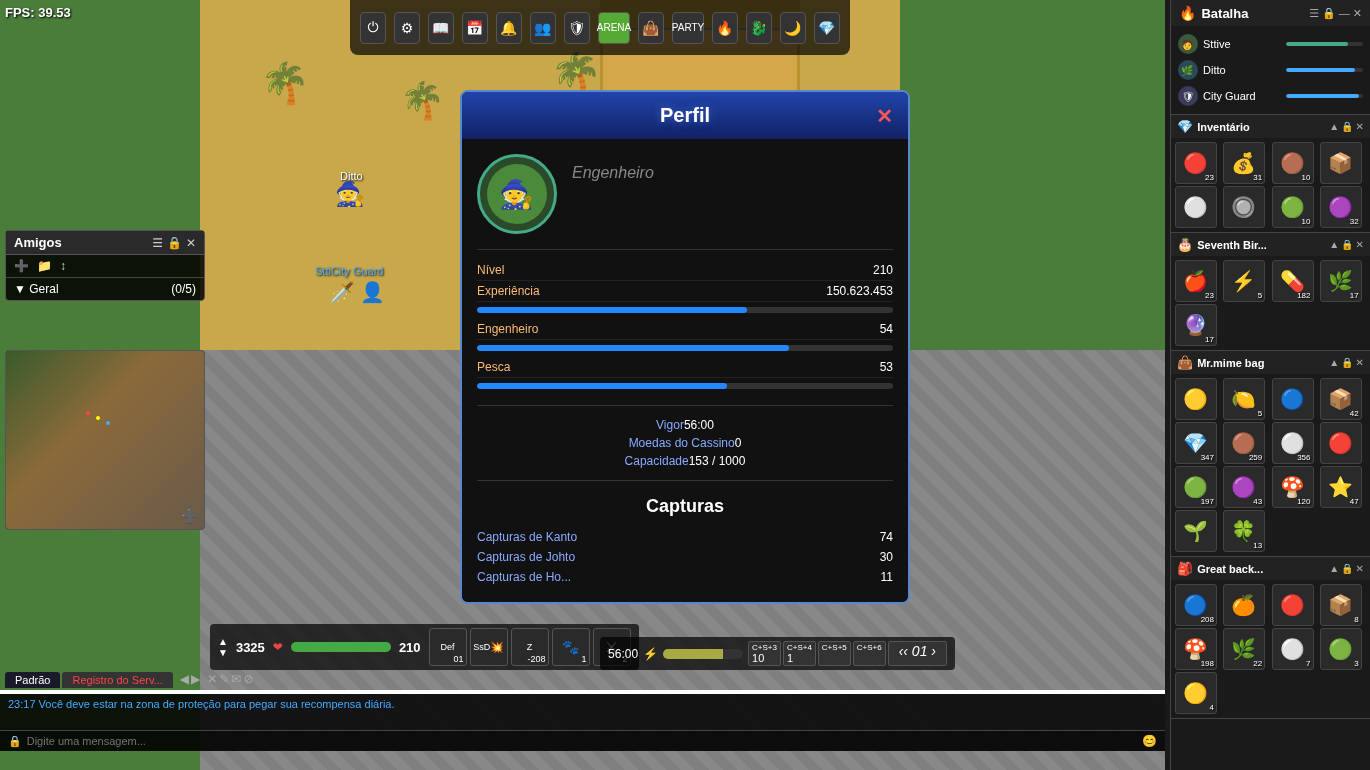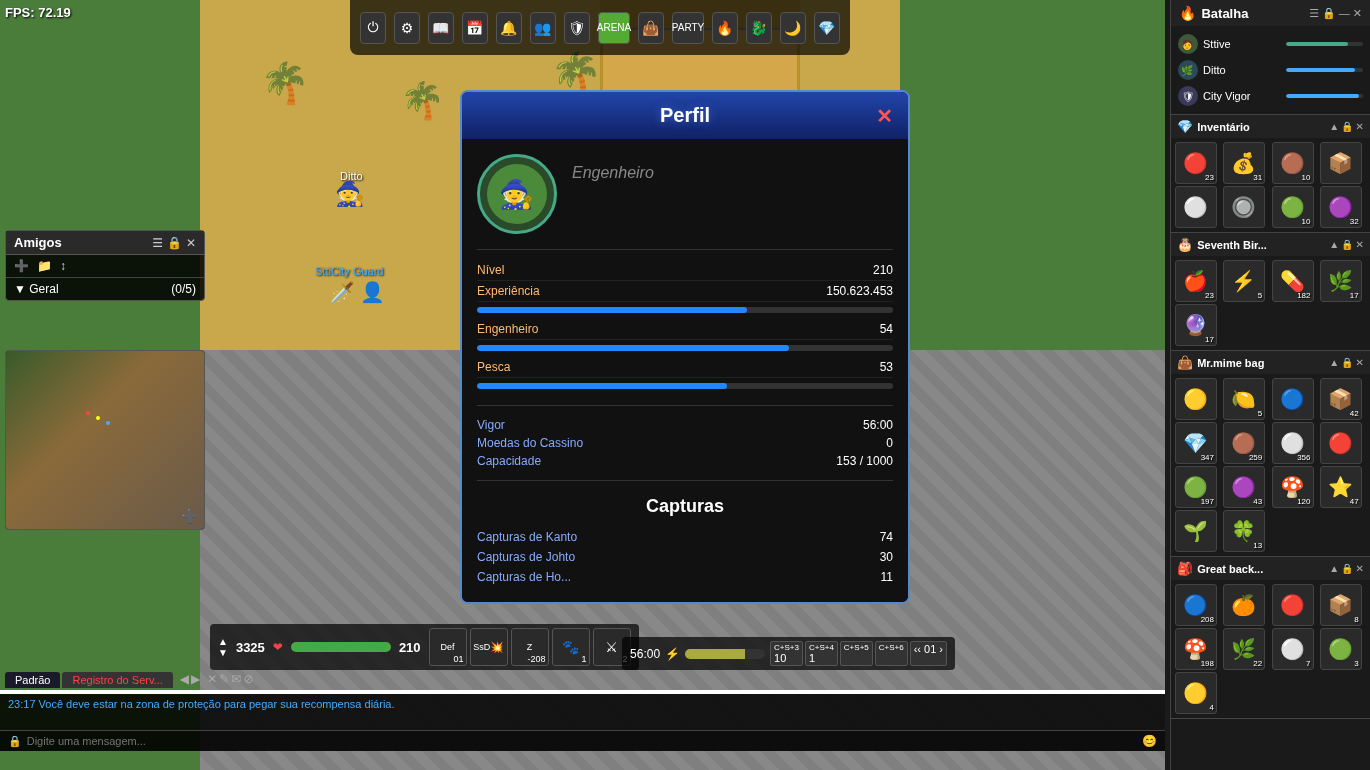--- a/index.html
+++ b/index.html
@@ -397,21 +397,21 @@
       border-top: 1px solid #333;
       margin: 10px 0;
     }
 
     #profile-secondary-stats {
       margin-bottom: 10px;
     }
 
     .secondary-stat-row {
       display: flex;
-      justify-content: space-between;
+      justify-content: center;
       padding: 2px 0;
     }
 
     .secondary-stat-label {
       color: #88aaff;
       font-size: 12px;
     }
 
     .secondary-stat-value {
       color: #fff;
@@ -663,21 +663,21 @@
     <div style="position:absolute;top:200px;left:500px;font-size:38px;">🌴</div>
 
     <div style="position:absolute;top:0;left:400px;width:200px;height:200px;background:#d4a84a;border:3px solid #b8922a;"></div>
     <div style="position:absolute;top:0;left:400px;width:200px;height:30px;background:#c49a3a;border-bottom:2px solid #888;"></div>
   </div>
 
   <div class="rocky-area">
     <div style="width:100%;height:100%;background:repeating-linear-gradient(45deg,#888 0px,#888 10px,#777 10px,#777 20px);opacity:0.5;"></div>
   </div>
 
-  <div id="fps-counter">FPS: 72.19</div>
+  <div id="fps-counter">FPS: 39.53</div>
 
   <div class="player-label" style="top:170px;left:340px;">Ditto</div>
   <div style="position:absolute;top:180px;left:335px;font-size:24px;">🧙</div>
 
   <div class="player-label npc" style="top:265px;left:315px;">SttiCity Guard</div>
   <div style="position:absolute;top:280px;left:330px;font-size:20px;">🗡️</div>
   <div style="position:absolute;top:280px;left:360px;font-size:20px;">👤</div>
 
   <div id="top-toolbar">
     <div class="toolbar-icon">⏻</div>
@@ -770,21 +770,21 @@
     <span>⚡</span>
     <div style="width:80px;height:10px;background:#333;border-radius:5px;overflow:hidden;">
       <div style="width:75%;height:100%;background:#aa4;"></div>
     </div>
 
     <div style="display:flex;gap:2px;">
       <div style="background:#333;border:1px solid #555;padding:1px 3px;font-size:8px;border-radius:2px;">C+S+3<br><span style="font-size:11px;">10</span></div>
       <div style="background:#333;border:1px solid #555;padding:1px 3px;font-size:8px;border-radius:2px;">C+S+4<br><span style="font-size:11px;">1</span></div>
       <div style="background:#333;border:1px solid #555;padding:1px 3px;font-size:8px;border-radius:2px;">C+S+5</div>
       <div style="background:#333;border:1px solid #555;padding:1px 3px;font-size:8px;border-radius:2px;">C+S+6</div>
-      <div style="background:#333;border:1px solid #555;padding:1px 3px;font-size:11px;border-radius:2px;">‹‹ 01 ›</div>
+      <div style="background:#333;border:1px solid #555;padding:1px 10px;font-size:14px;border-radius:2px;font-style:italic;">‹‹ 01 ›</div>
     </div>
   </div>
 
   <div id="chat-area">
     <div id="chat-tabs">
       <div class="chat-tab active">Padrão</div>
       <div class="chat-tab red">Registro do Serv...</div>
 
       <span style="margin-left:5px;color:#aaa;cursor:pointer;font-size:12px;">◀</span>
       <span style="color:#aaa;cursor:pointer;font-size:12px;">▶</span>
@@ -927,21 +927,21 @@
       <div class="battle-item">
         <div class="battle-avatar" style="background:#2a4a5a;">🌿</div>
         <span class="battle-name">Ditto</span>
         <div class="battle-hp-bar">
           <div class="battle-hp-fill" style="width:90%;background:#4af;"></div>
         </div>
       </div>
 
       <div class="battle-item">
         <div class="battle-avatar" style="background:#3a3a5a;">🛡</div>
-        <span class="battle-name">City Vigor</span>
+        <span class="battle-name">City Guard</span>
         <div class="battle-hp-bar">
           <div class="battle-hp-fill" style="width:95%;background:#4af;"></div>
         </div>
       </div>
     </div>
   </div>
 
   <div class="inventory-panel">
     <div class="inv-header">
       <div class="inv-title-area">

